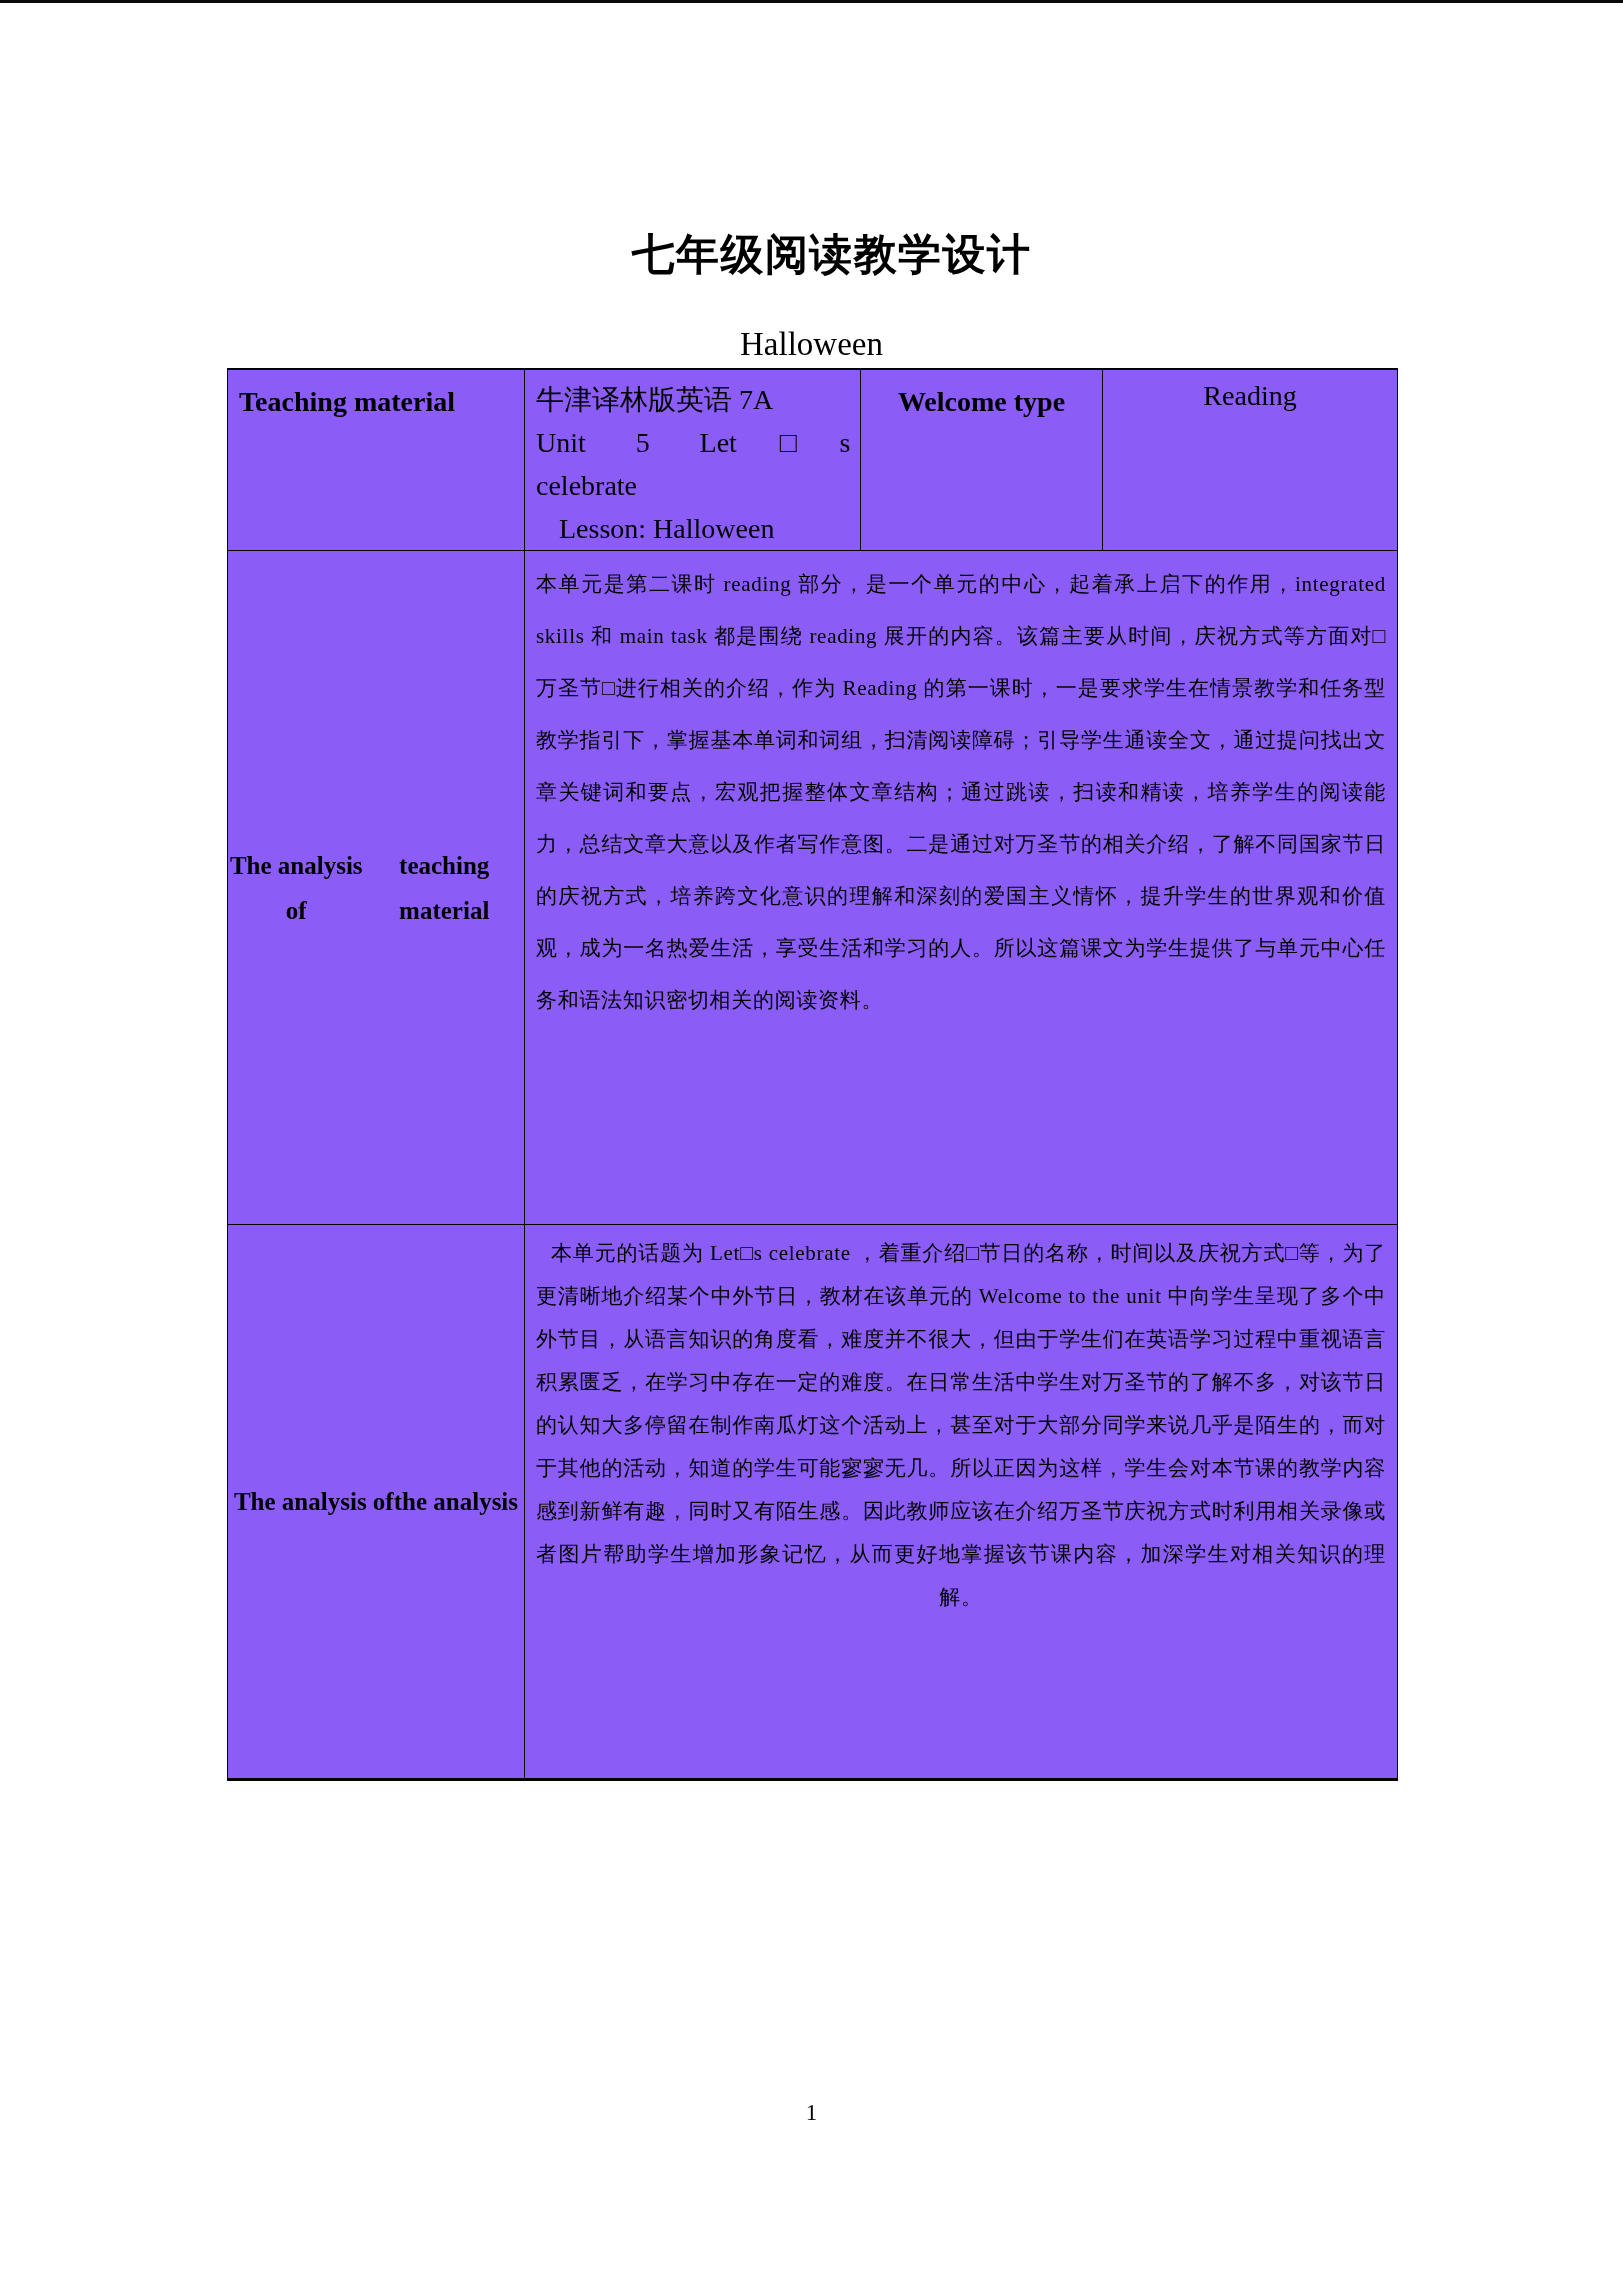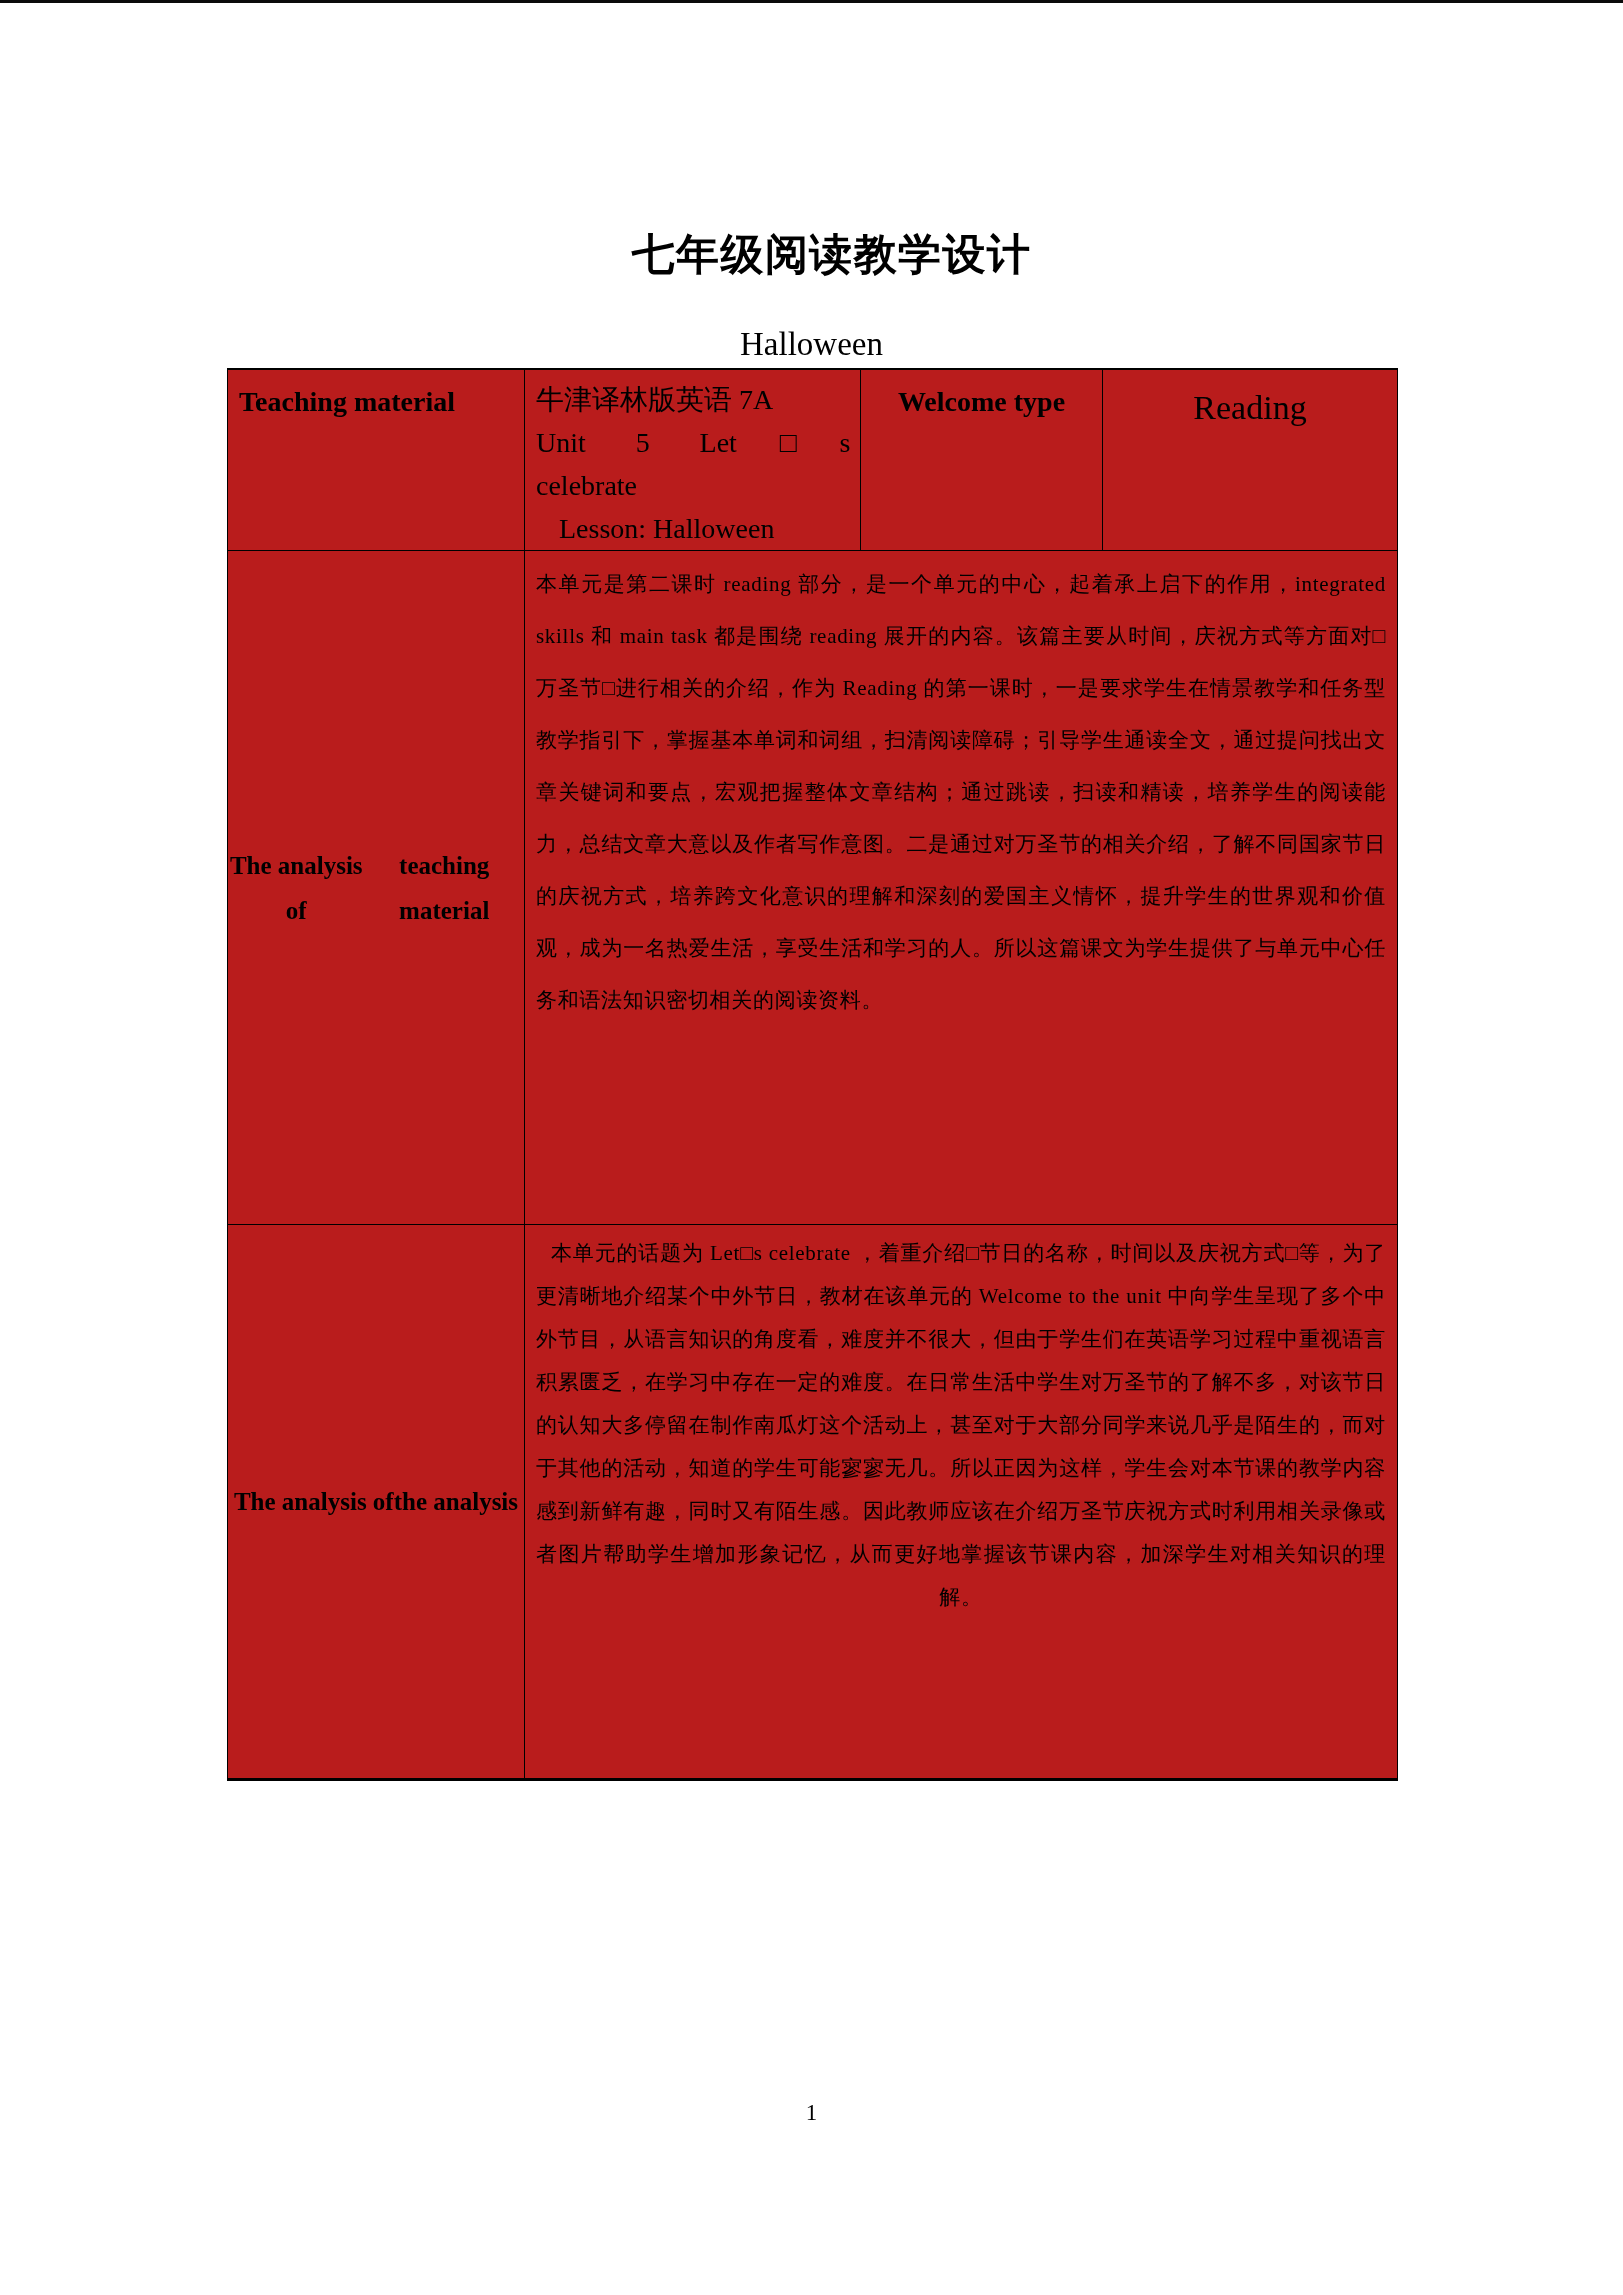--- a/index.html
+++ b/index.html
@@ -46,21 +46,21 @@
   }
   .lesson-table {
     position: absolute;
     top: 368px;
     left: 227px;
     width: 1171px;
     box-sizing: border-box;
     border: 1.4px solid #000;
     border-top-width: 2.7px;
     border-bottom-width: 3.4px;
-    background: #b91c1c;
+    background: #8b5cf6;
   }
   .t-row {
     display: grid;
     box-sizing: border-box;
   }
   .t-row.header-row {
     grid-template-columns: 297px 336px 242px auto;
     min-height: 170px;
     border-bottom: 1.4px solid #000;
   }
@@ -85,23 +85,23 @@
     font-weight: bold;
     padding-top: 9.5px;
     padding-left: 11px;
     line-height: 43px;
   }
   .head-label.centered {
     padding-left: 0;
     text-align: center;
   }
   .head-value {
-    font-size: 34px;
+    font-size: 28px;
     text-align: center;
-    padding-top: 16px;
+    padding-top: 4px;
     line-height: 43px;
   }
   .material-cell {
     font-size: 28px;
     line-height: 43px;
     padding: 8.2px 9.5px 0 11px;
   }
   .material-line { min-height: 43px; }
   .material-line.justify-full {
     text-align: justify;

